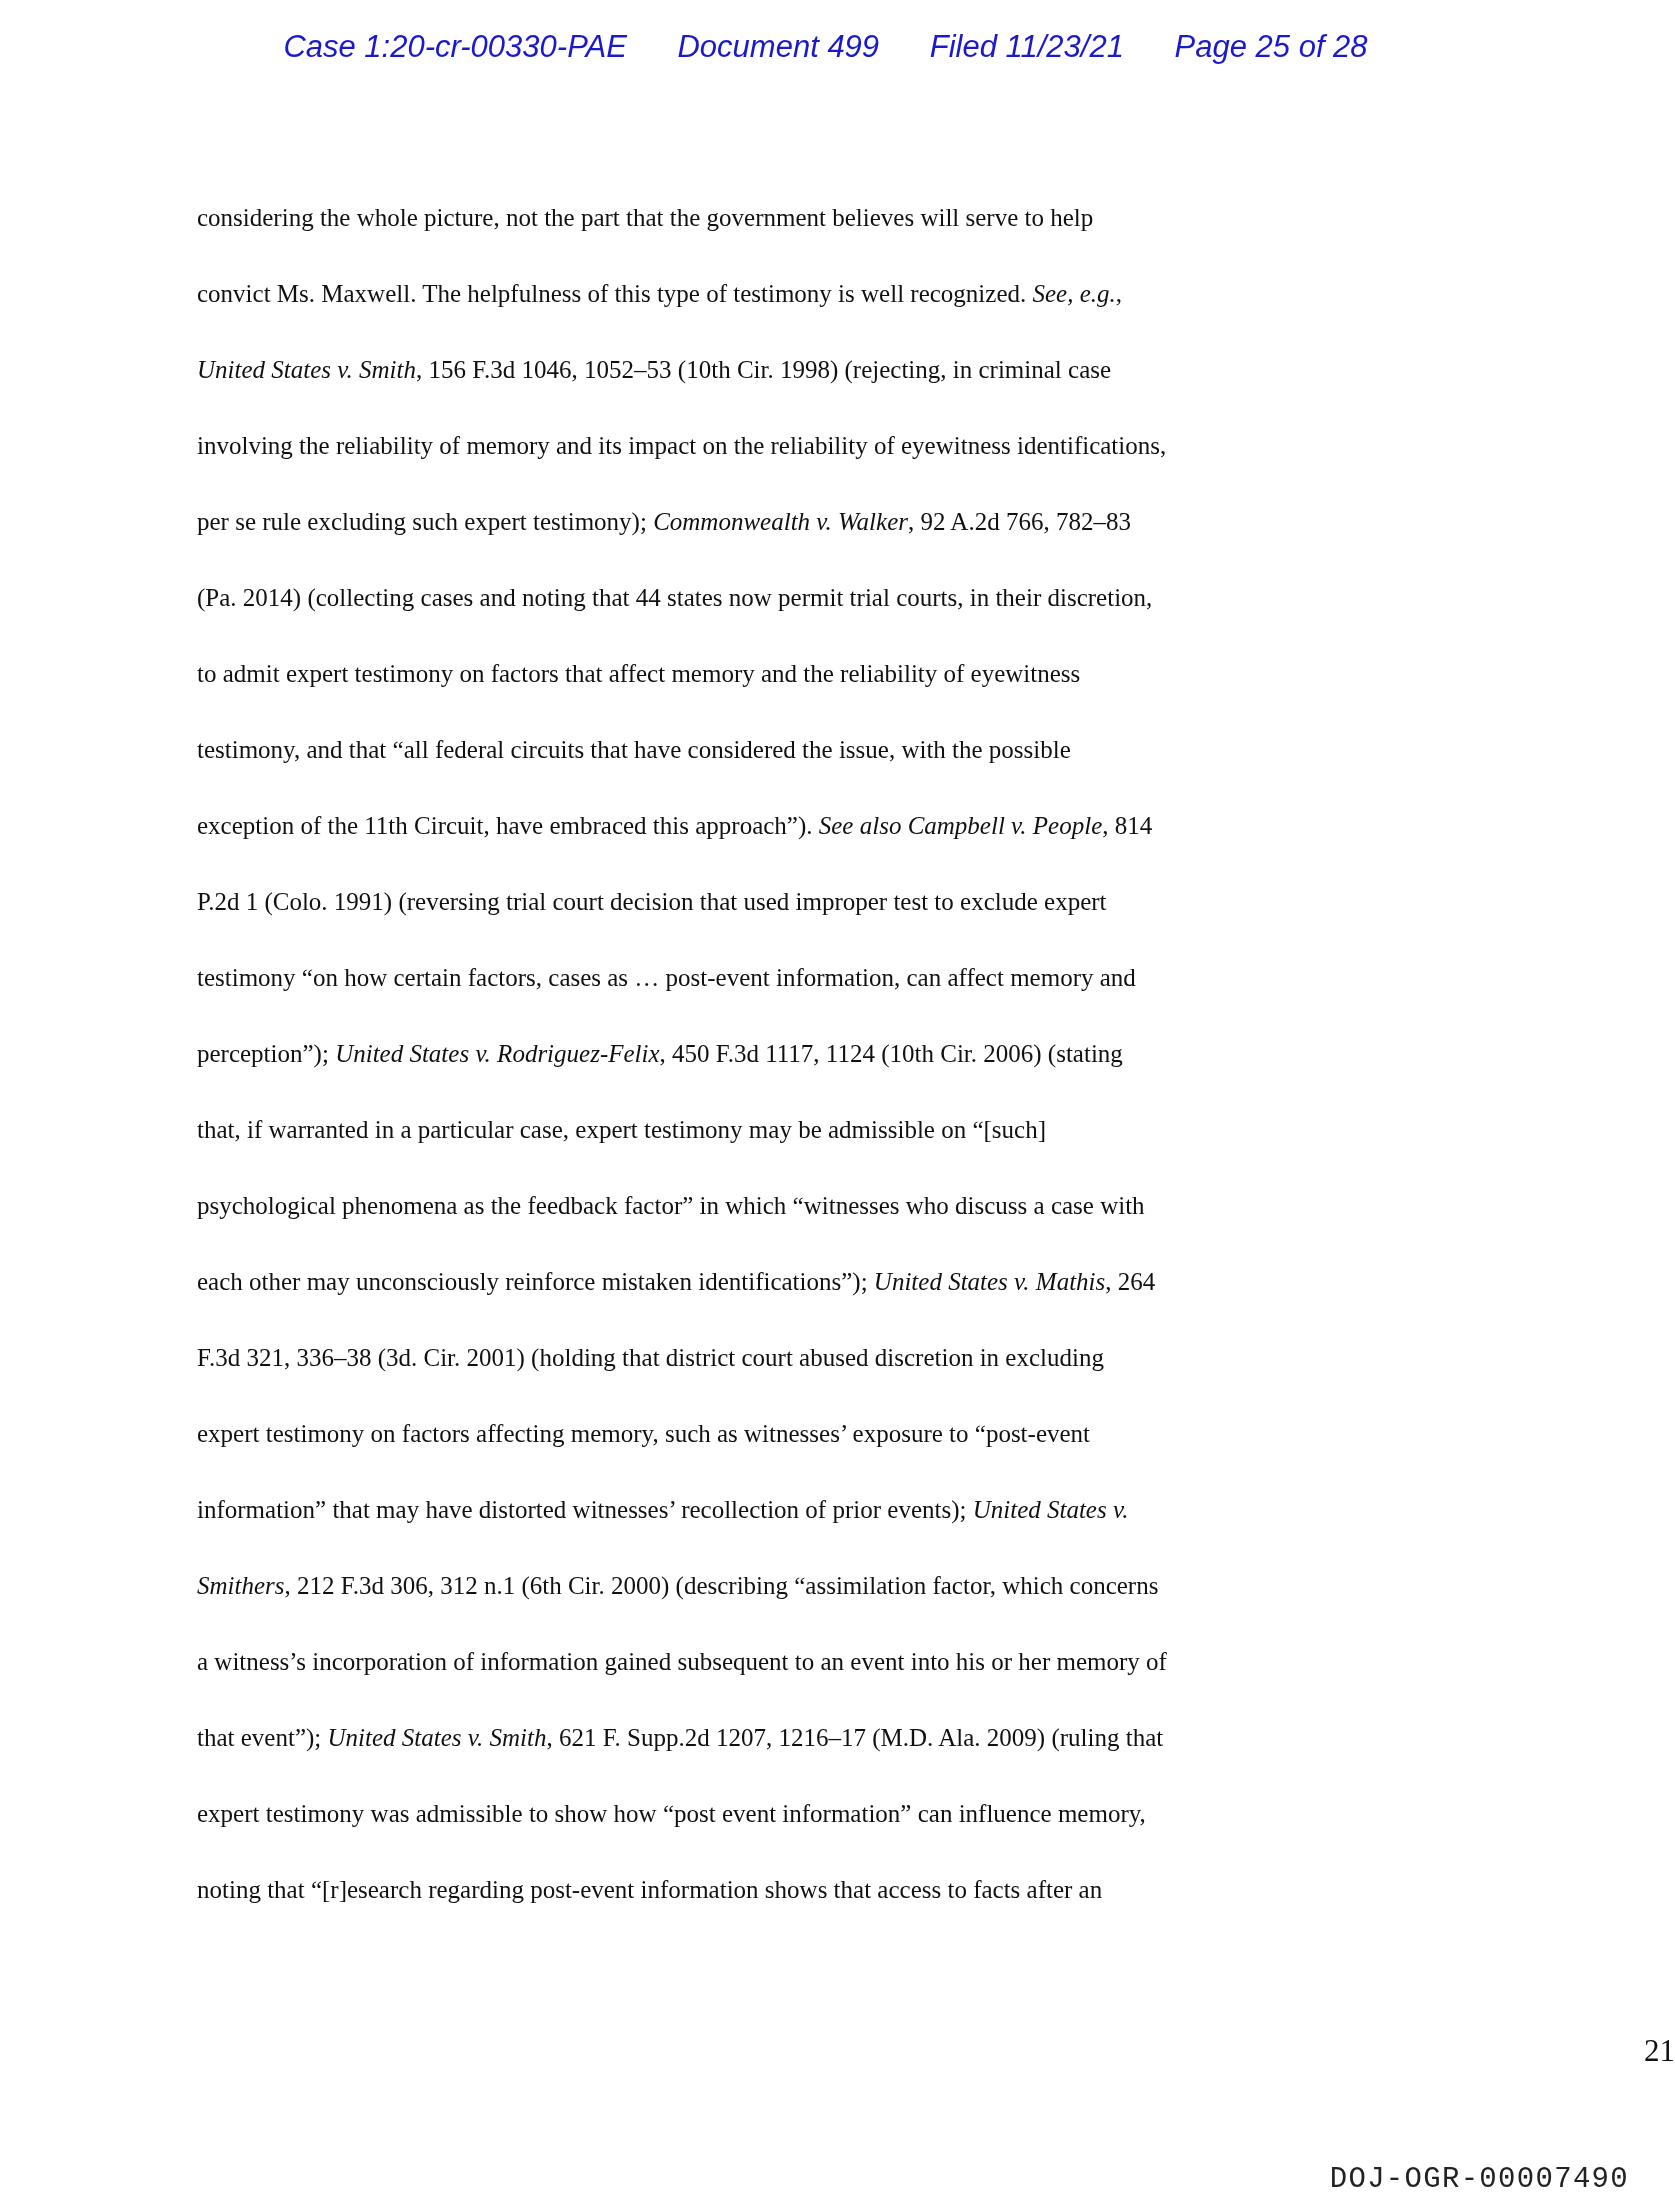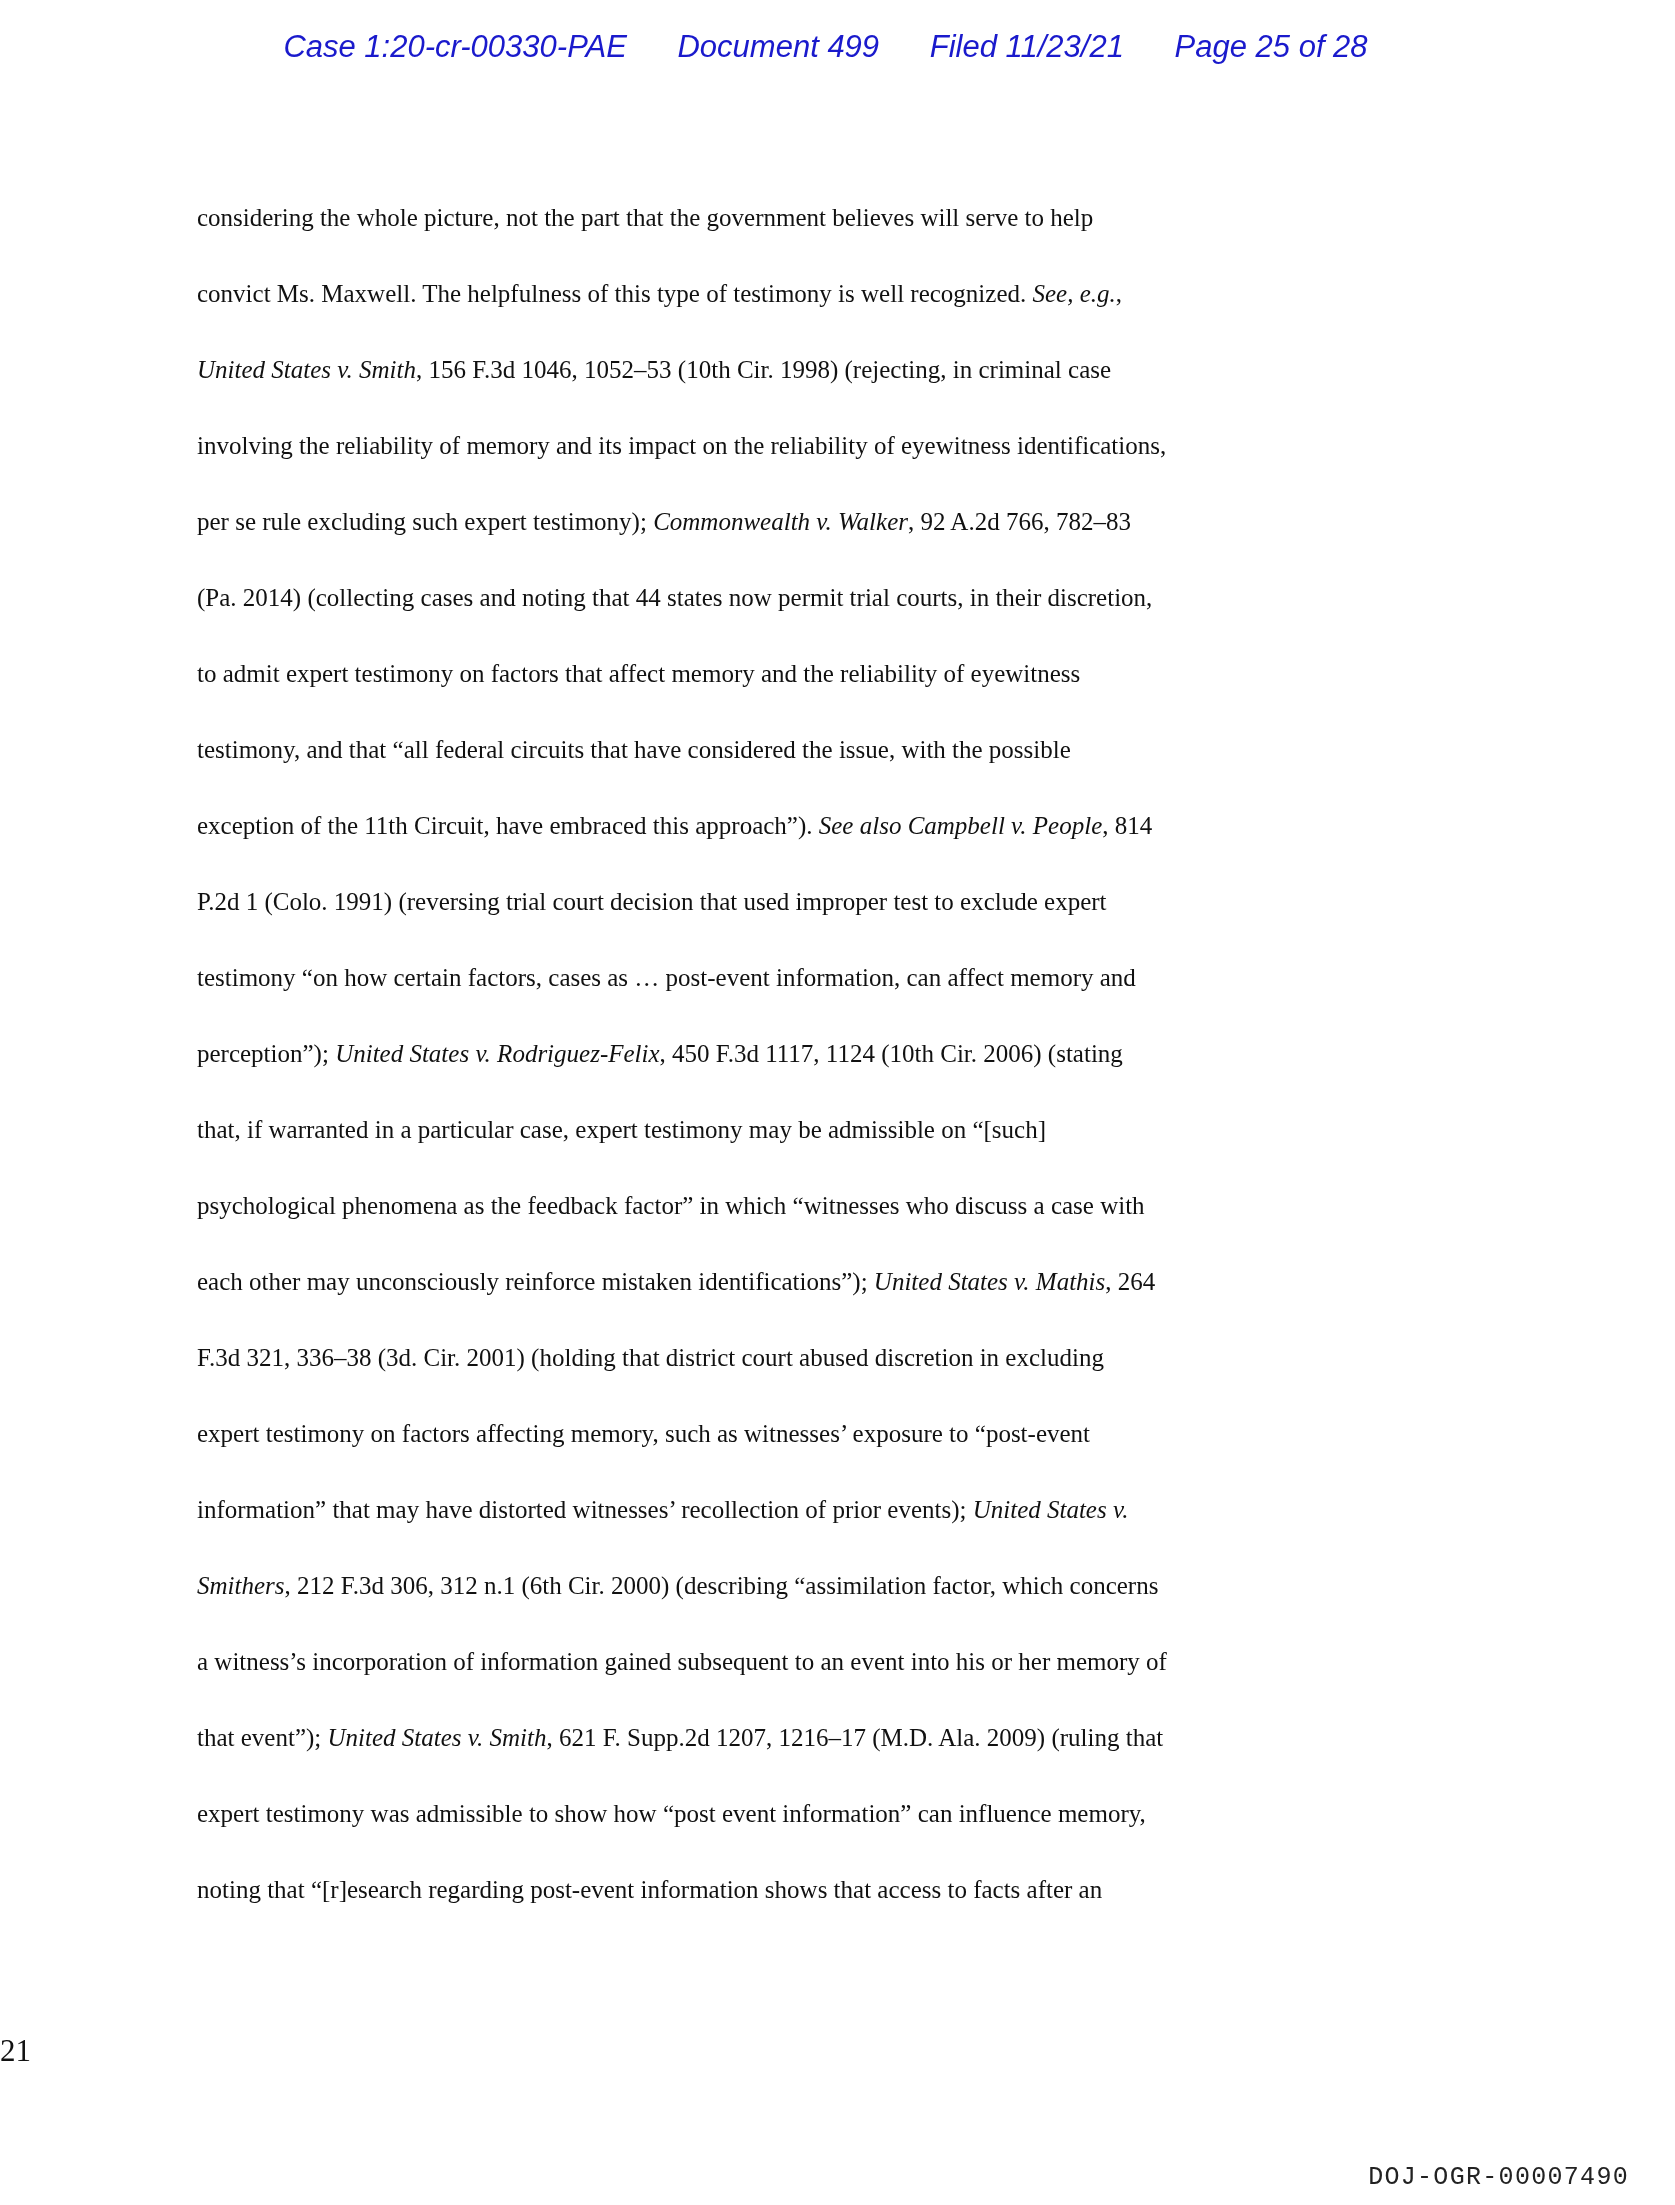--- a/index.html
+++ b/index.html
@@ -11,26 +11,26 @@
     white-space: nowrap; transform: translateX(-12px);
   }
   .header span { margin: 0 21px; font-style: italic; }
   .body {
     position: absolute; top: 192px; left: 197px; width: 1314px;
     font-family: "Liberation Serif", serif; font-size: 25px; color: #111;
   }
   .line { height: 76px; line-height: 51px; white-space: nowrap; }
   .line i { font-style: italic; }
   .page-number {
-    position: absolute; top: 2033px; left: 0; width: 1675px; text-align: left;
+    position: absolute; top: 2033px; left: 0; width: 1675px; text-align: right;
     font-family: "Liberation Serif", serif; font-size: 31px; color: #111;
   }
   .bates {
     position: absolute; top: 2163px; right: 46px;
-    font-family: "Liberation Mono", monospace; font-size: 25px; color: #222;
+    font-family: "Liberation Mono", monospace; font-size: 29px; color: #222;
     letter-spacing: 1.3px;
   }
 </style>
 </head>
 <body>
 
 <div class="header">
   <span>Case 1:20-cr-00330-PAE</span>
   <span>Document 499</span>
   <span>Filed 11/23/21</span>

